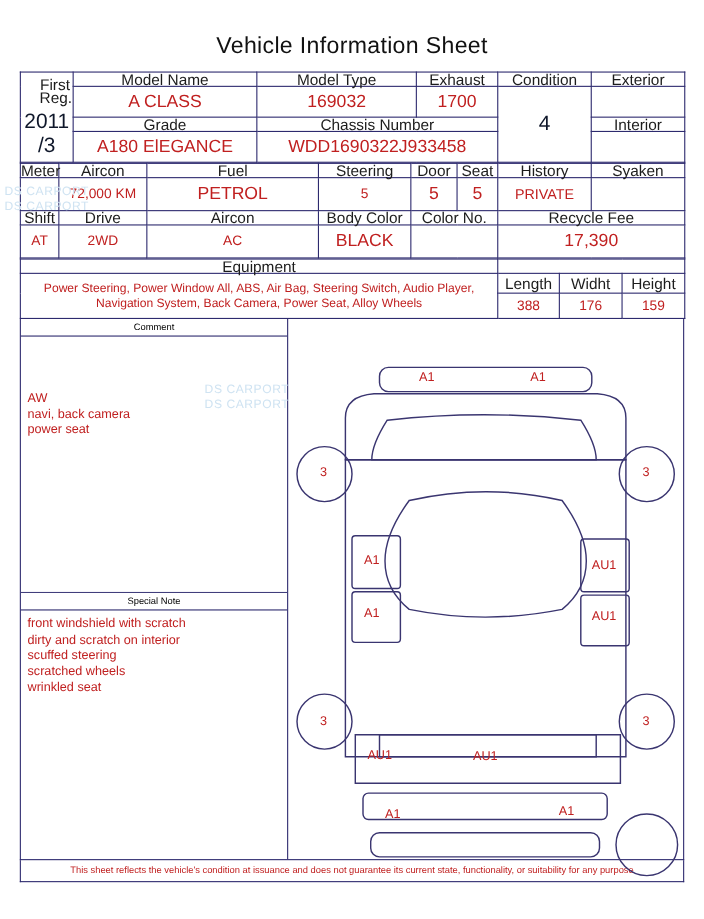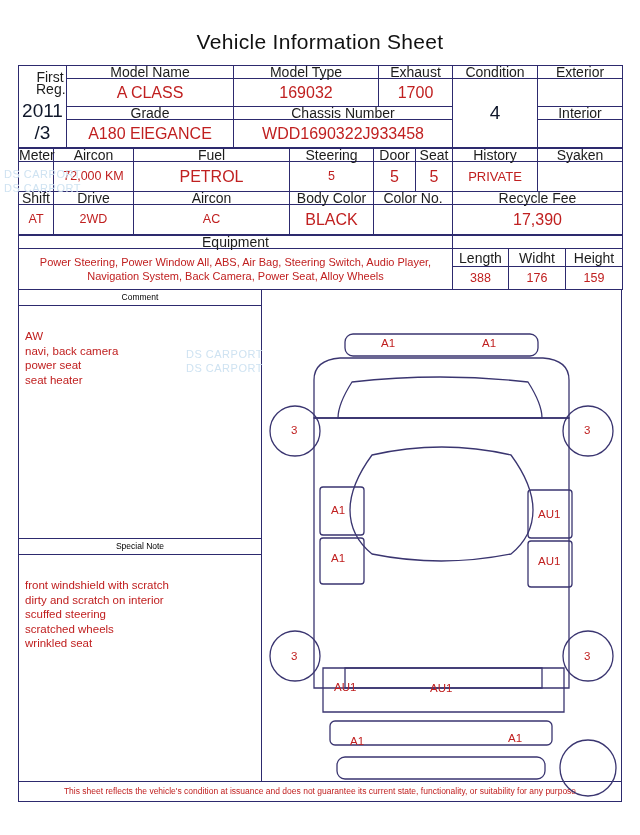--- a/index.html
+++ b/index.html
@@ -109,30 +109,30 @@
     border-top: 1px solid #2d2a6e;
   }
   .sec-body {
     font-size: 11.5px;
     color: #c02020;
     padding: 5px 6px;
     line-height: 14.5px;
     text-align: left;
     flex: 1;
     position: relative;
-    margin-top: 18px;
   }
   .sec-body div {
     white-space: pre;
   }
   .comment-box {
     flex: 0 0 248px;
     display: flex;
     flex-direction: column;
     overflow: hidden;
+    gap: 44px;
   }
   .note-box {
     flex: 1;
     display: flex;
     flex-direction: column;
     overflow: hidden;
   }
   .diagram {
     flex: 1;
     position: relative;
@@ -299,21 +299,20 @@
   </div>
 
   <div class="lower">
     <div class="left-col">
       <div class="comment-box">
         <div class="sec-head">Comment</div>
         <div class="sec-body">
           <div>AW</div>
           <div>navi, back camera</div>
           <div>power seat</div>
-          <div>seat heater</div>
         </div>
       </div>
       <div class="note-box">
         <div class="sec-head second">Special Note</div>
         <div class="sec-body">
           <div>front windshield with scratch</div>
           <div>dirty and scratch on interior</div>
           <div>scuffed steering</div>
           <div>scratched wheels</div>
           <div>wrinkled seat</div>

